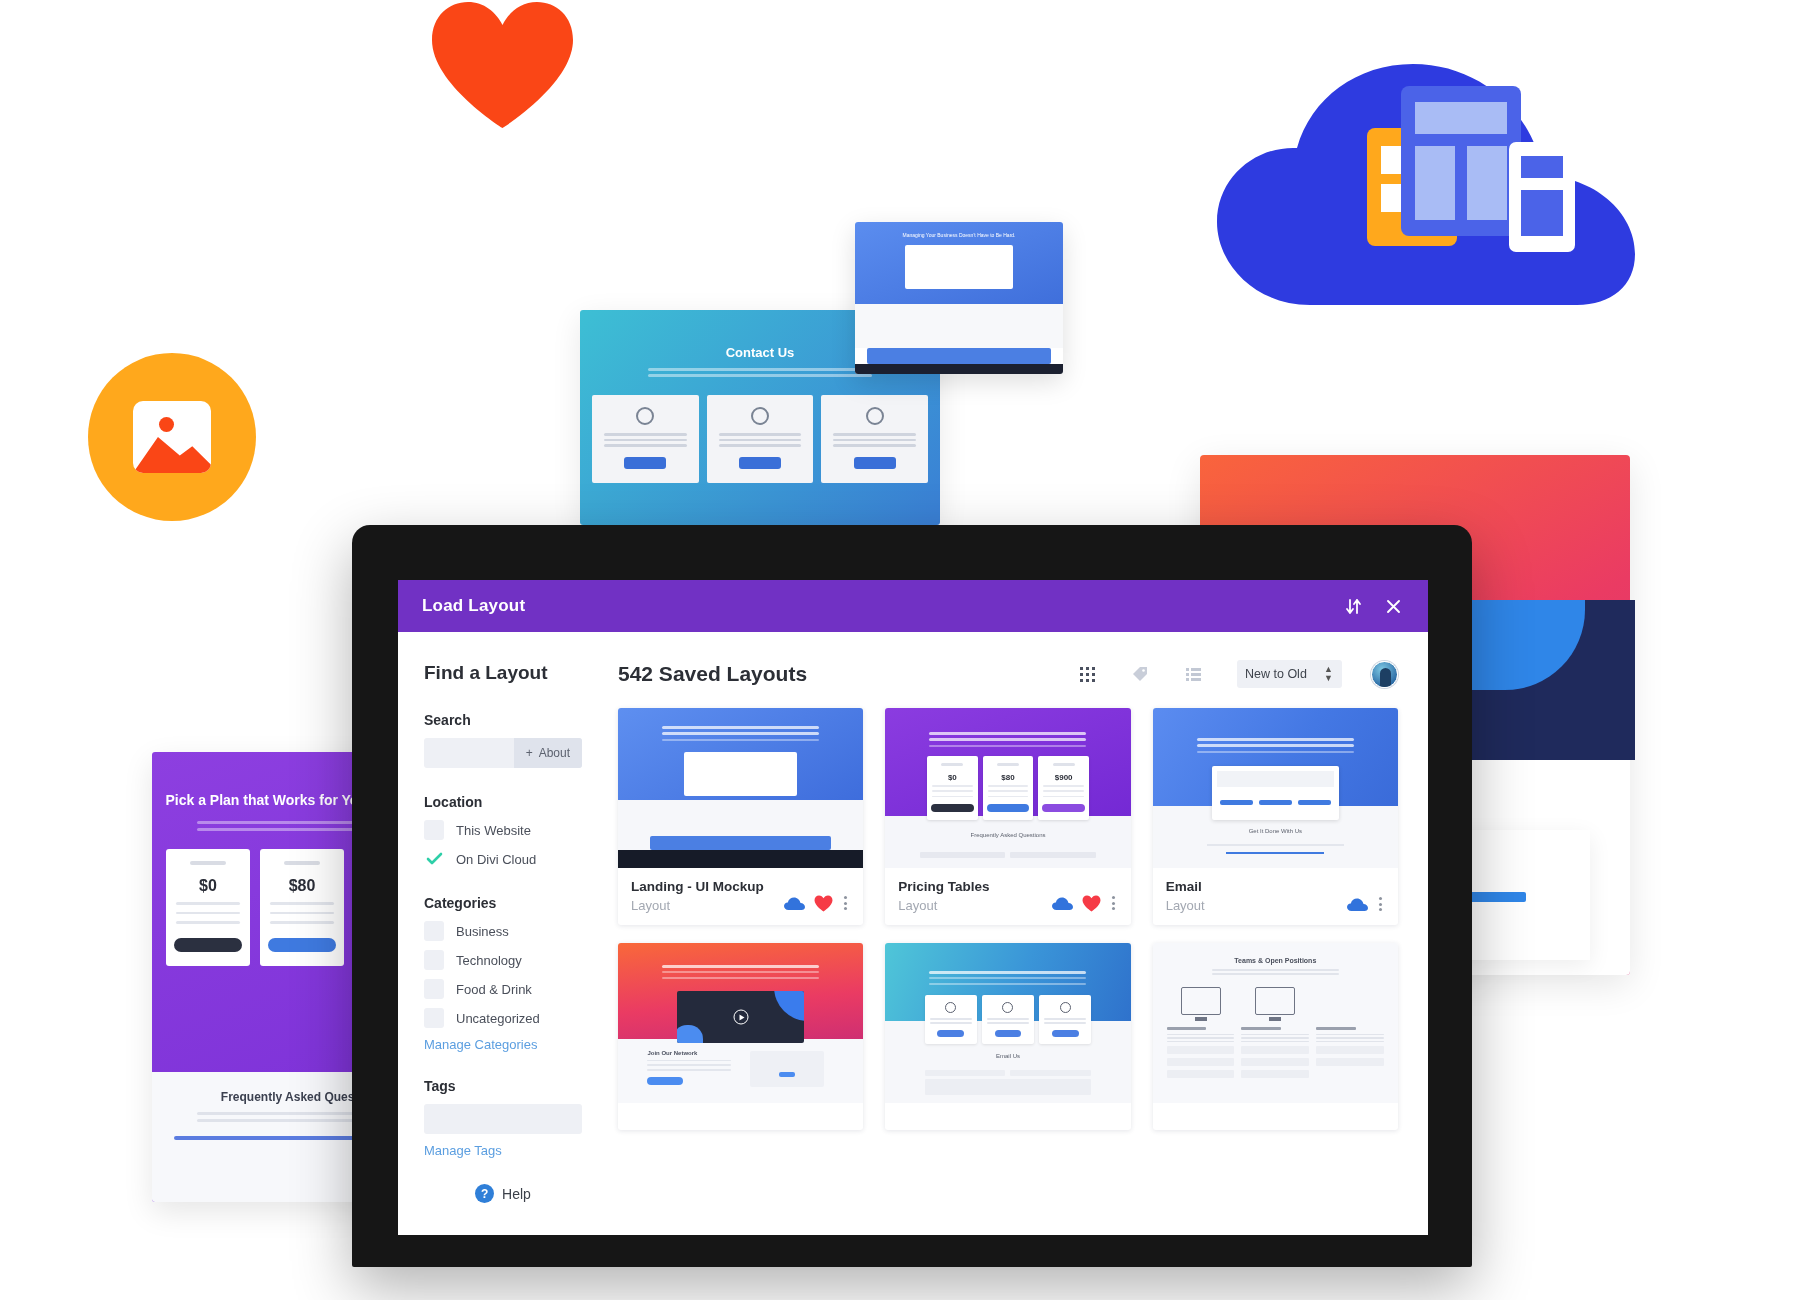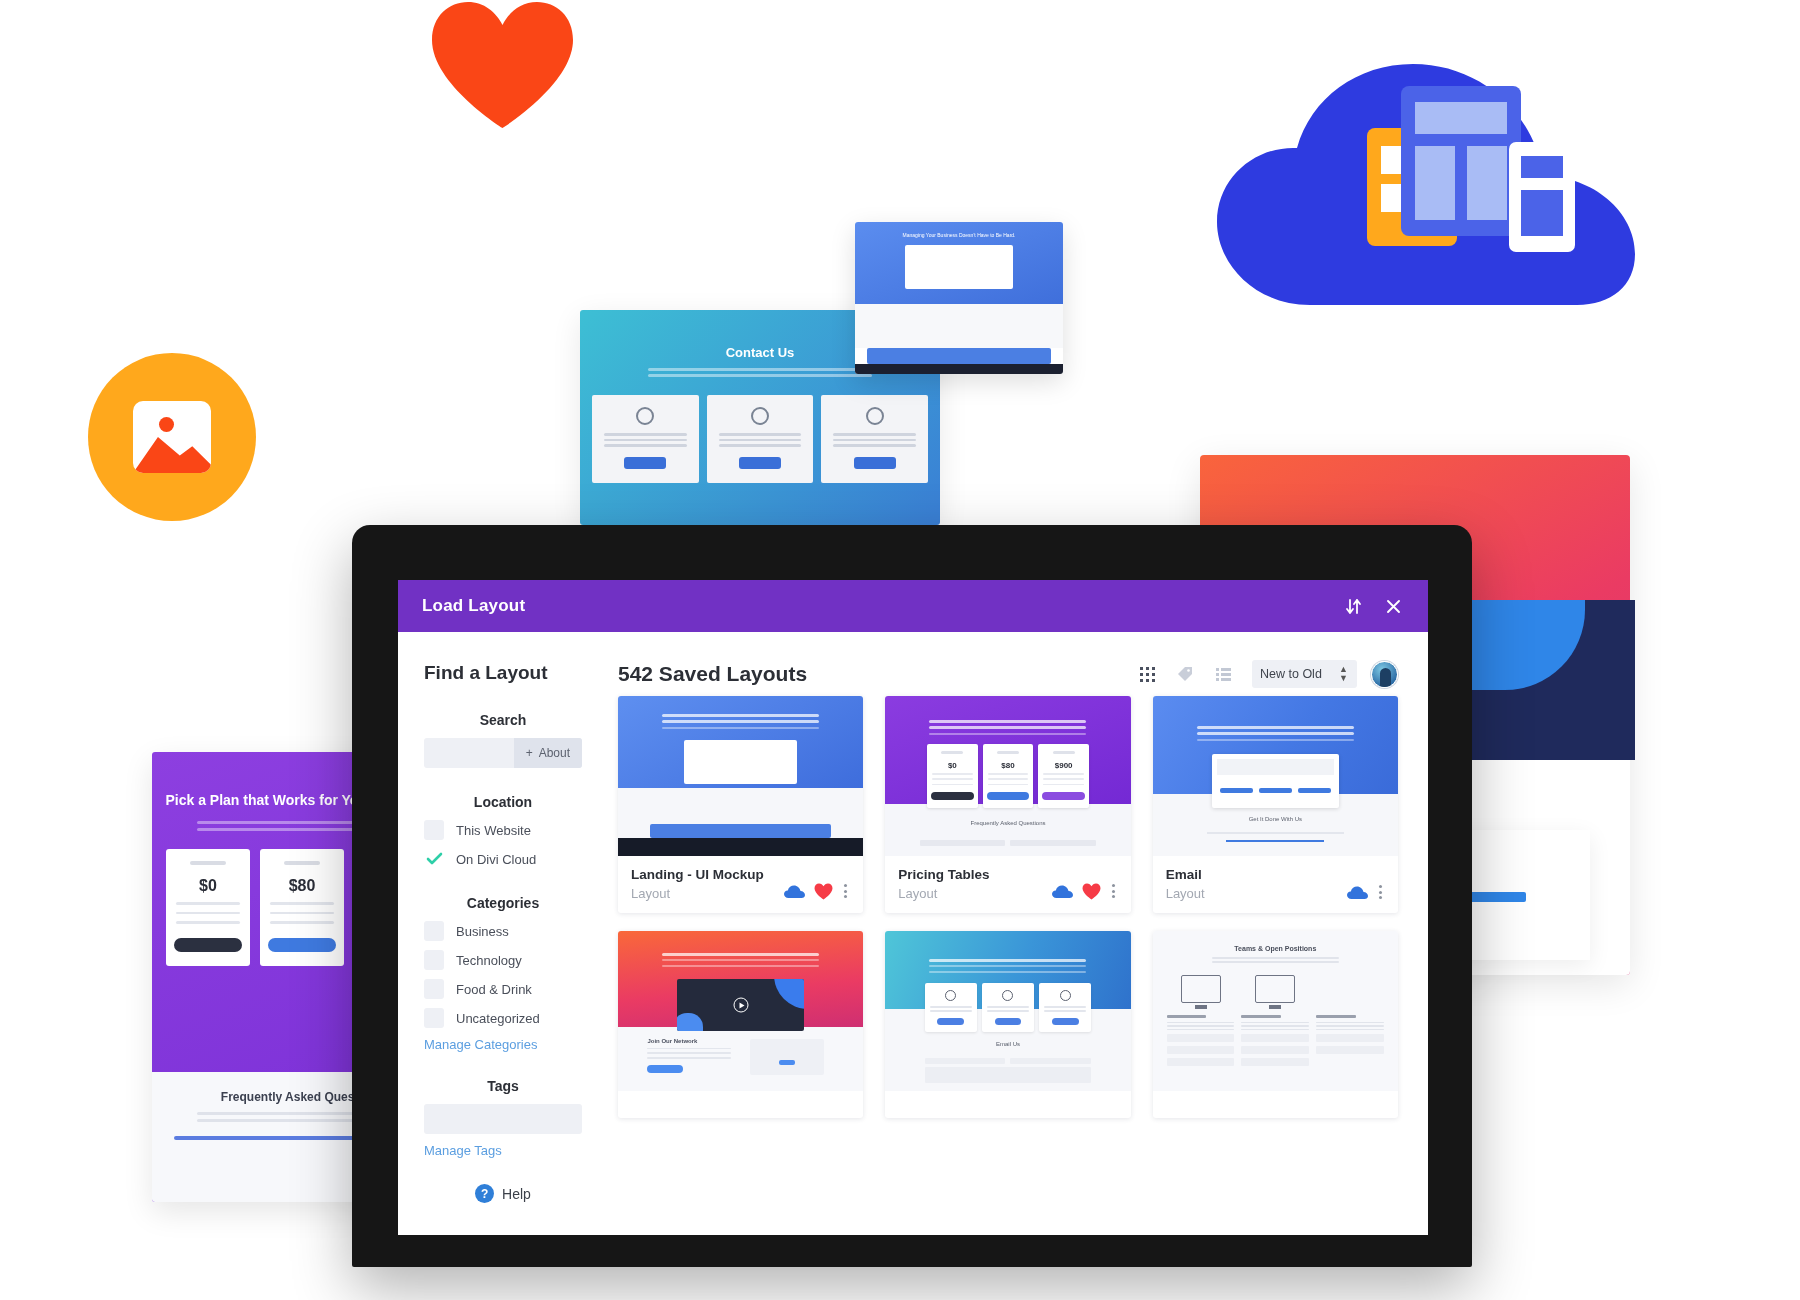--- a/index.html
+++ b/index.html
@@ -141,21 +141,21 @@
     padding: 0 24px; height: 40px; display:flex; align-items:center;
     font-size: 14.5px; color:#fff; font-weight: 600; cursor:pointer;
   }
   .tab.active { background: #8C4BDD; }
 
   .modal-body { flex:1; display:flex; overflow:hidden; background:#fff; }
 
   
   .sidebar { width: 210px; flex:0 0 210px; padding: 30px 26px 0 26px; position:relative; }
   .sidebar h2 { font-size: 19px; color: #2c2f36; font-weight: 600; margin-bottom: 28px; }
-  .side-label { font-size: 14px; color: #2c2f36; font-weight: 600; margin-bottom: 10px; text-align: center; }
+  .side-label { font-size: 14px; color: #2c2f36; font-weight: 600; margin-bottom: 10px; }
   .side-group { margin-bottom: 26px; }
   .search-wrap { position:relative; height: 30px; }
   .search-input {
     width: 100%; height: 30px; background:#eef0f5; border: none; border-radius: 3px;
     padding: 0 76px 0 10px; font-size: 12px; color:#40444e; font-family:"Liberation Sans", sans-serif;
   }
   .filter-btn {
     position:absolute; right:0; top:0; height:30px; padding: 0 12px;
     background:#dfe3ec; border-radius: 0 3px 3px 0; display:flex; align-items:center;
     gap:6px; font-size: 12px; color:#5c626f; cursor:pointer;
@@ -173,21 +173,21 @@
     display:flex; align-items:center; justify-content:center; gap: 8px;
     margin-top: 26px; font-size: 14px; color: #3b4049; cursor:pointer;
   }
   .help-badge {
     width: 19px; height: 19px; border-radius:50%; background:#2f7fd8; color:#fff;
     font-size: 12px; display:flex; align-items:center; justify-content:center; font-weight:700;
   }
 
   
   .main { flex:1; padding: 28px 30px 0 10px; overflow:hidden; }
-  .main-top { display:flex; align-items:center; margin-bottom: 8px; }
+  .main-top { display:flex; align-items:center; margin-bottom: 20px; gap: 15px; }
   .main-title { font-size: 21px; color:#2c2f36; font-weight: 600; }
   .main-top .spacer { flex:1; }
   .tool-icon { width: 26px; height:26px; margin-left: 12px; display:flex; align-items:center; justify-content:center; cursor:pointer;}
   .sort-select {
     margin-left: 16px; background:#eef0f5; border:none; border-radius:3px;
     height: 28px; width: 105px; padding: 0 8px; font-size: 12.5px; color:#3f444d;
     font-family:"Liberation Sans", sans-serif; position:relative; display:flex; align-items:center;
   }
   .sort-select .caret { position:absolute; right: 9px; font-size: 9px; line-height:1; color:#555; }
   .avatar {

